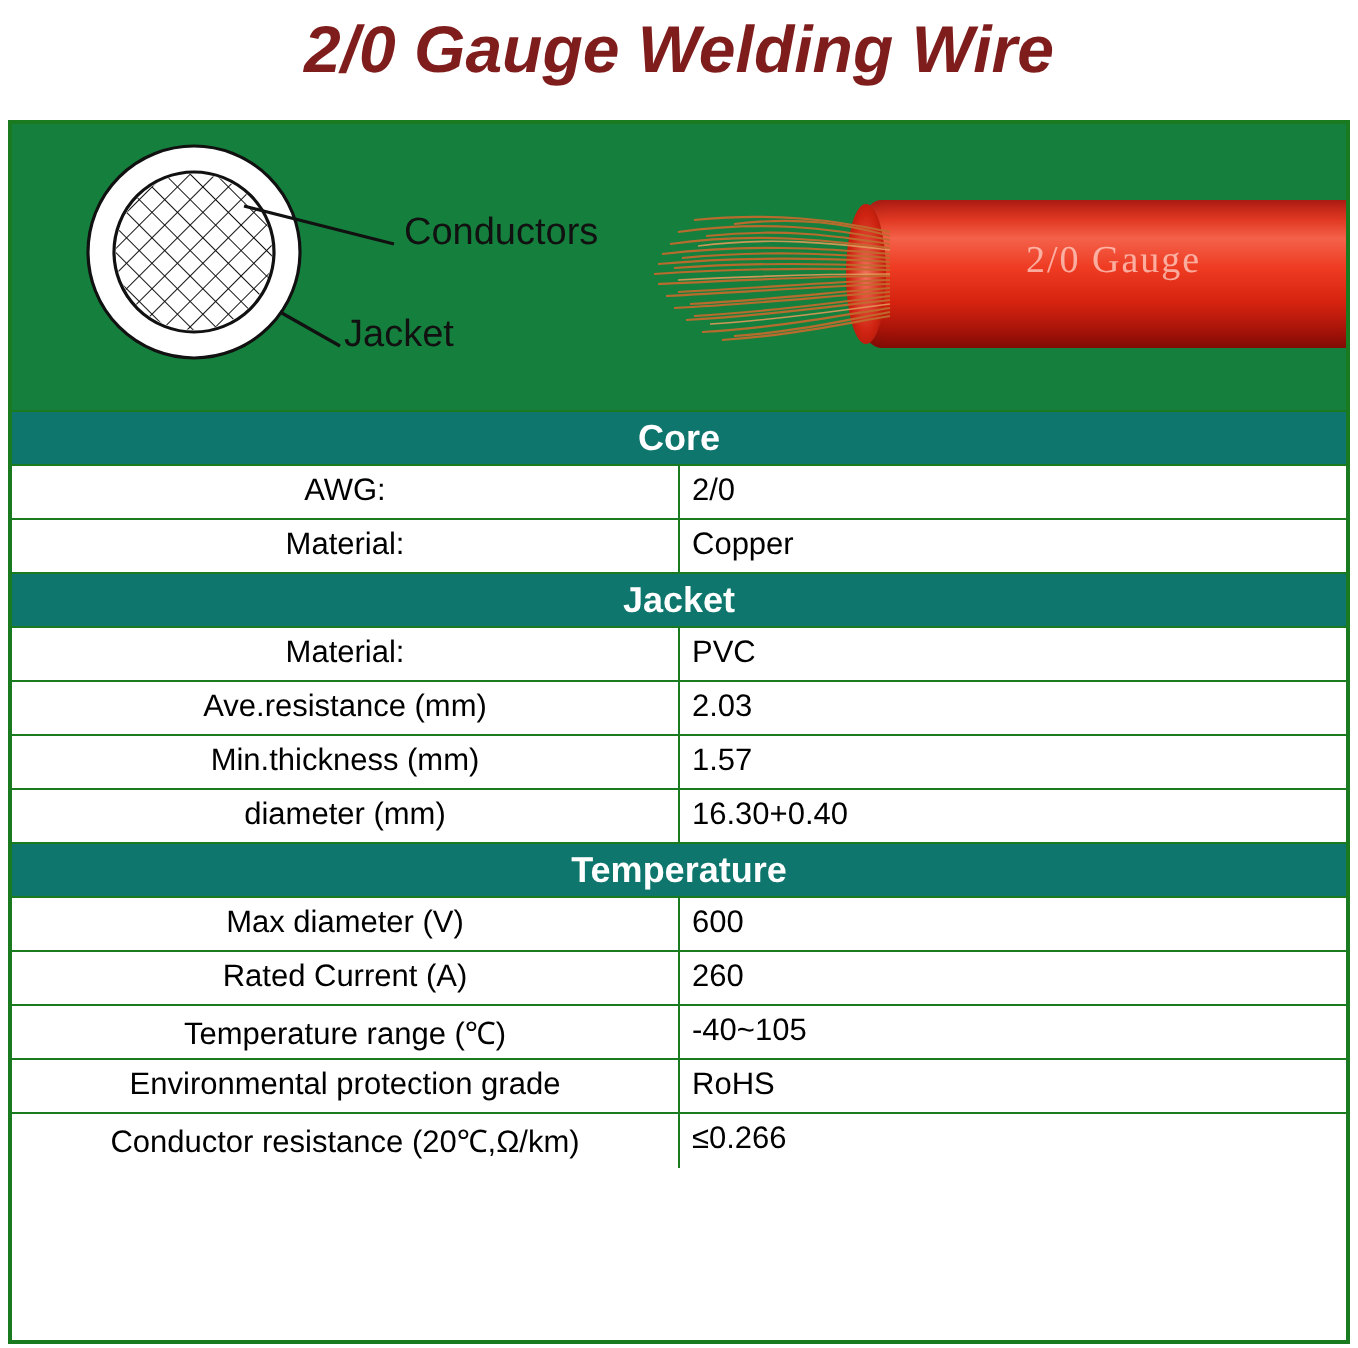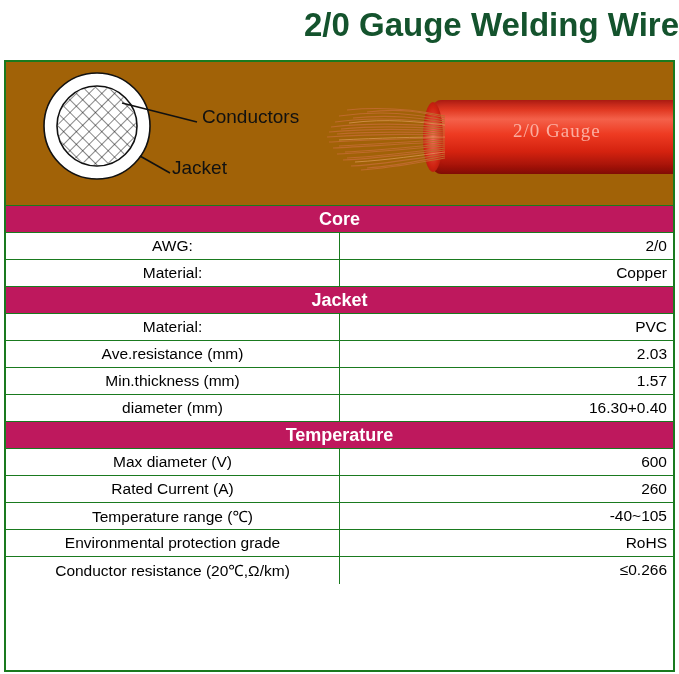--- a/index.html
+++ b/index.html
@@ -14,45 +14,46 @@
     color: #000;
     overflow: hidden;
   }
   .page {
     position: relative;
     width: 679px;
     height: 674px;
     box-sizing: border-box;
   }
   .title {
-    text-align: right;
+    text-align: center;
     font-size: 33px;
     font-weight: bold;
-    color: #14532d;
+    color: #7f1d1d;
     letter-spacing: 0px;
     padding: 6px 0 8px 0;
     line-height: 1.15;
+    font-style: italic;
   }
   .panel {
     position: absolute;
     left: 4px;
     right: 4px;
     top: 60px;
     bottom: 2px;
     border: 2px solid #1a7a1f;
     box-sizing: border-box;
     overflow: hidden;
   }
   
   .illus {
     position: relative;
     height: 143px;
     width: 100%;
     overflow: hidden;
-    background: #a16207;
+    background: #15803d;
   }
   .diagram {
     position: absolute;
     left: 6px;
     top: 6px;
     width: 320px;
     height: 132px;
   }
   .label-conductors, .label-jacket {
     position: absolute;
@@ -120,35 +121,35 @@
   table.spec td {
     border-top: 1px solid #1a7a1f;
     border-right: 1px solid #1a7a1f;
     height: 27px;
     padding: 0 6px;
     box-sizing: border-box;
     vertical-align: middle;
   }
   table.spec td:last-child { border-right: none; }
   td.section {
-    background: #be185d;
+    background: #0f766e;
     color: #ffffff;
     text-align: center;
     font-size: 18px;
     font-weight: bold;
     height: 31px;
     border-right: none;
   }
   td.key {
     text-align: center;
     width: 434px;
     margin-top: 47px;
   }
   td.val {
-    text-align: right;
+    text-align: left;
   }
 </style>
 </head>
 <body>
 
 <div class="page">
 
   <div class="title">2/0 Gauge Welding Wire</div>
 
   <div class="panel">

